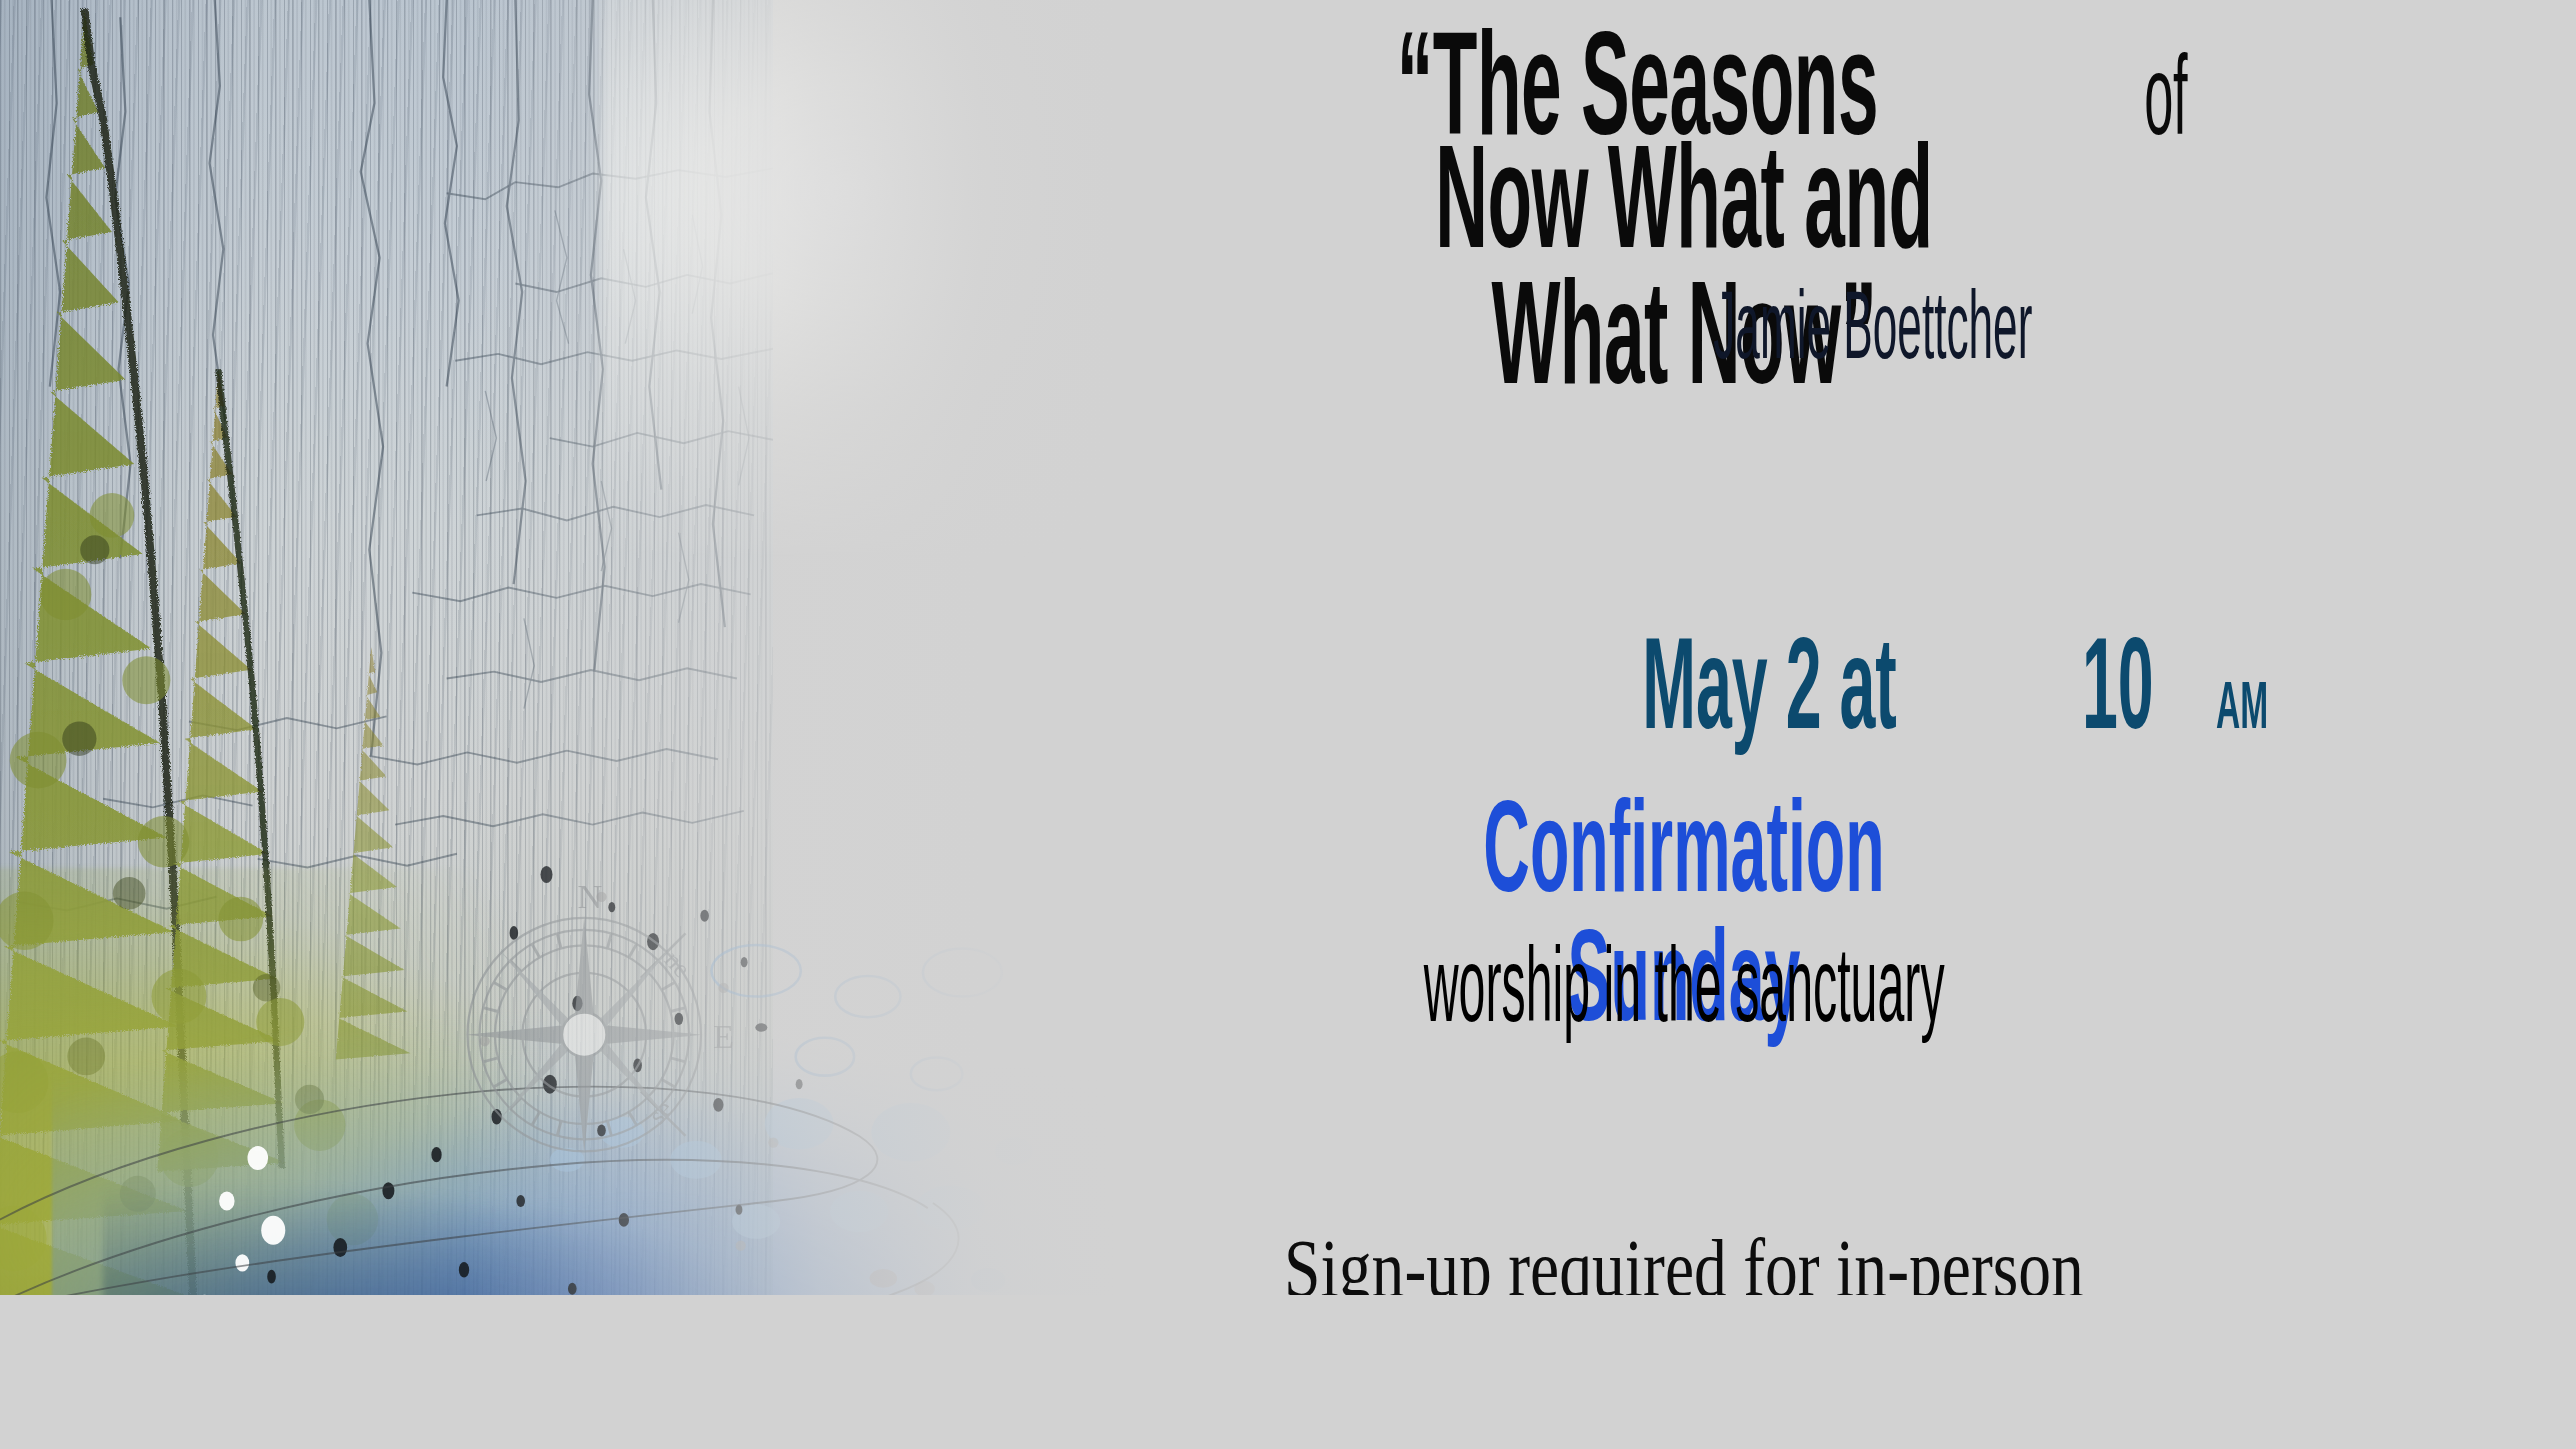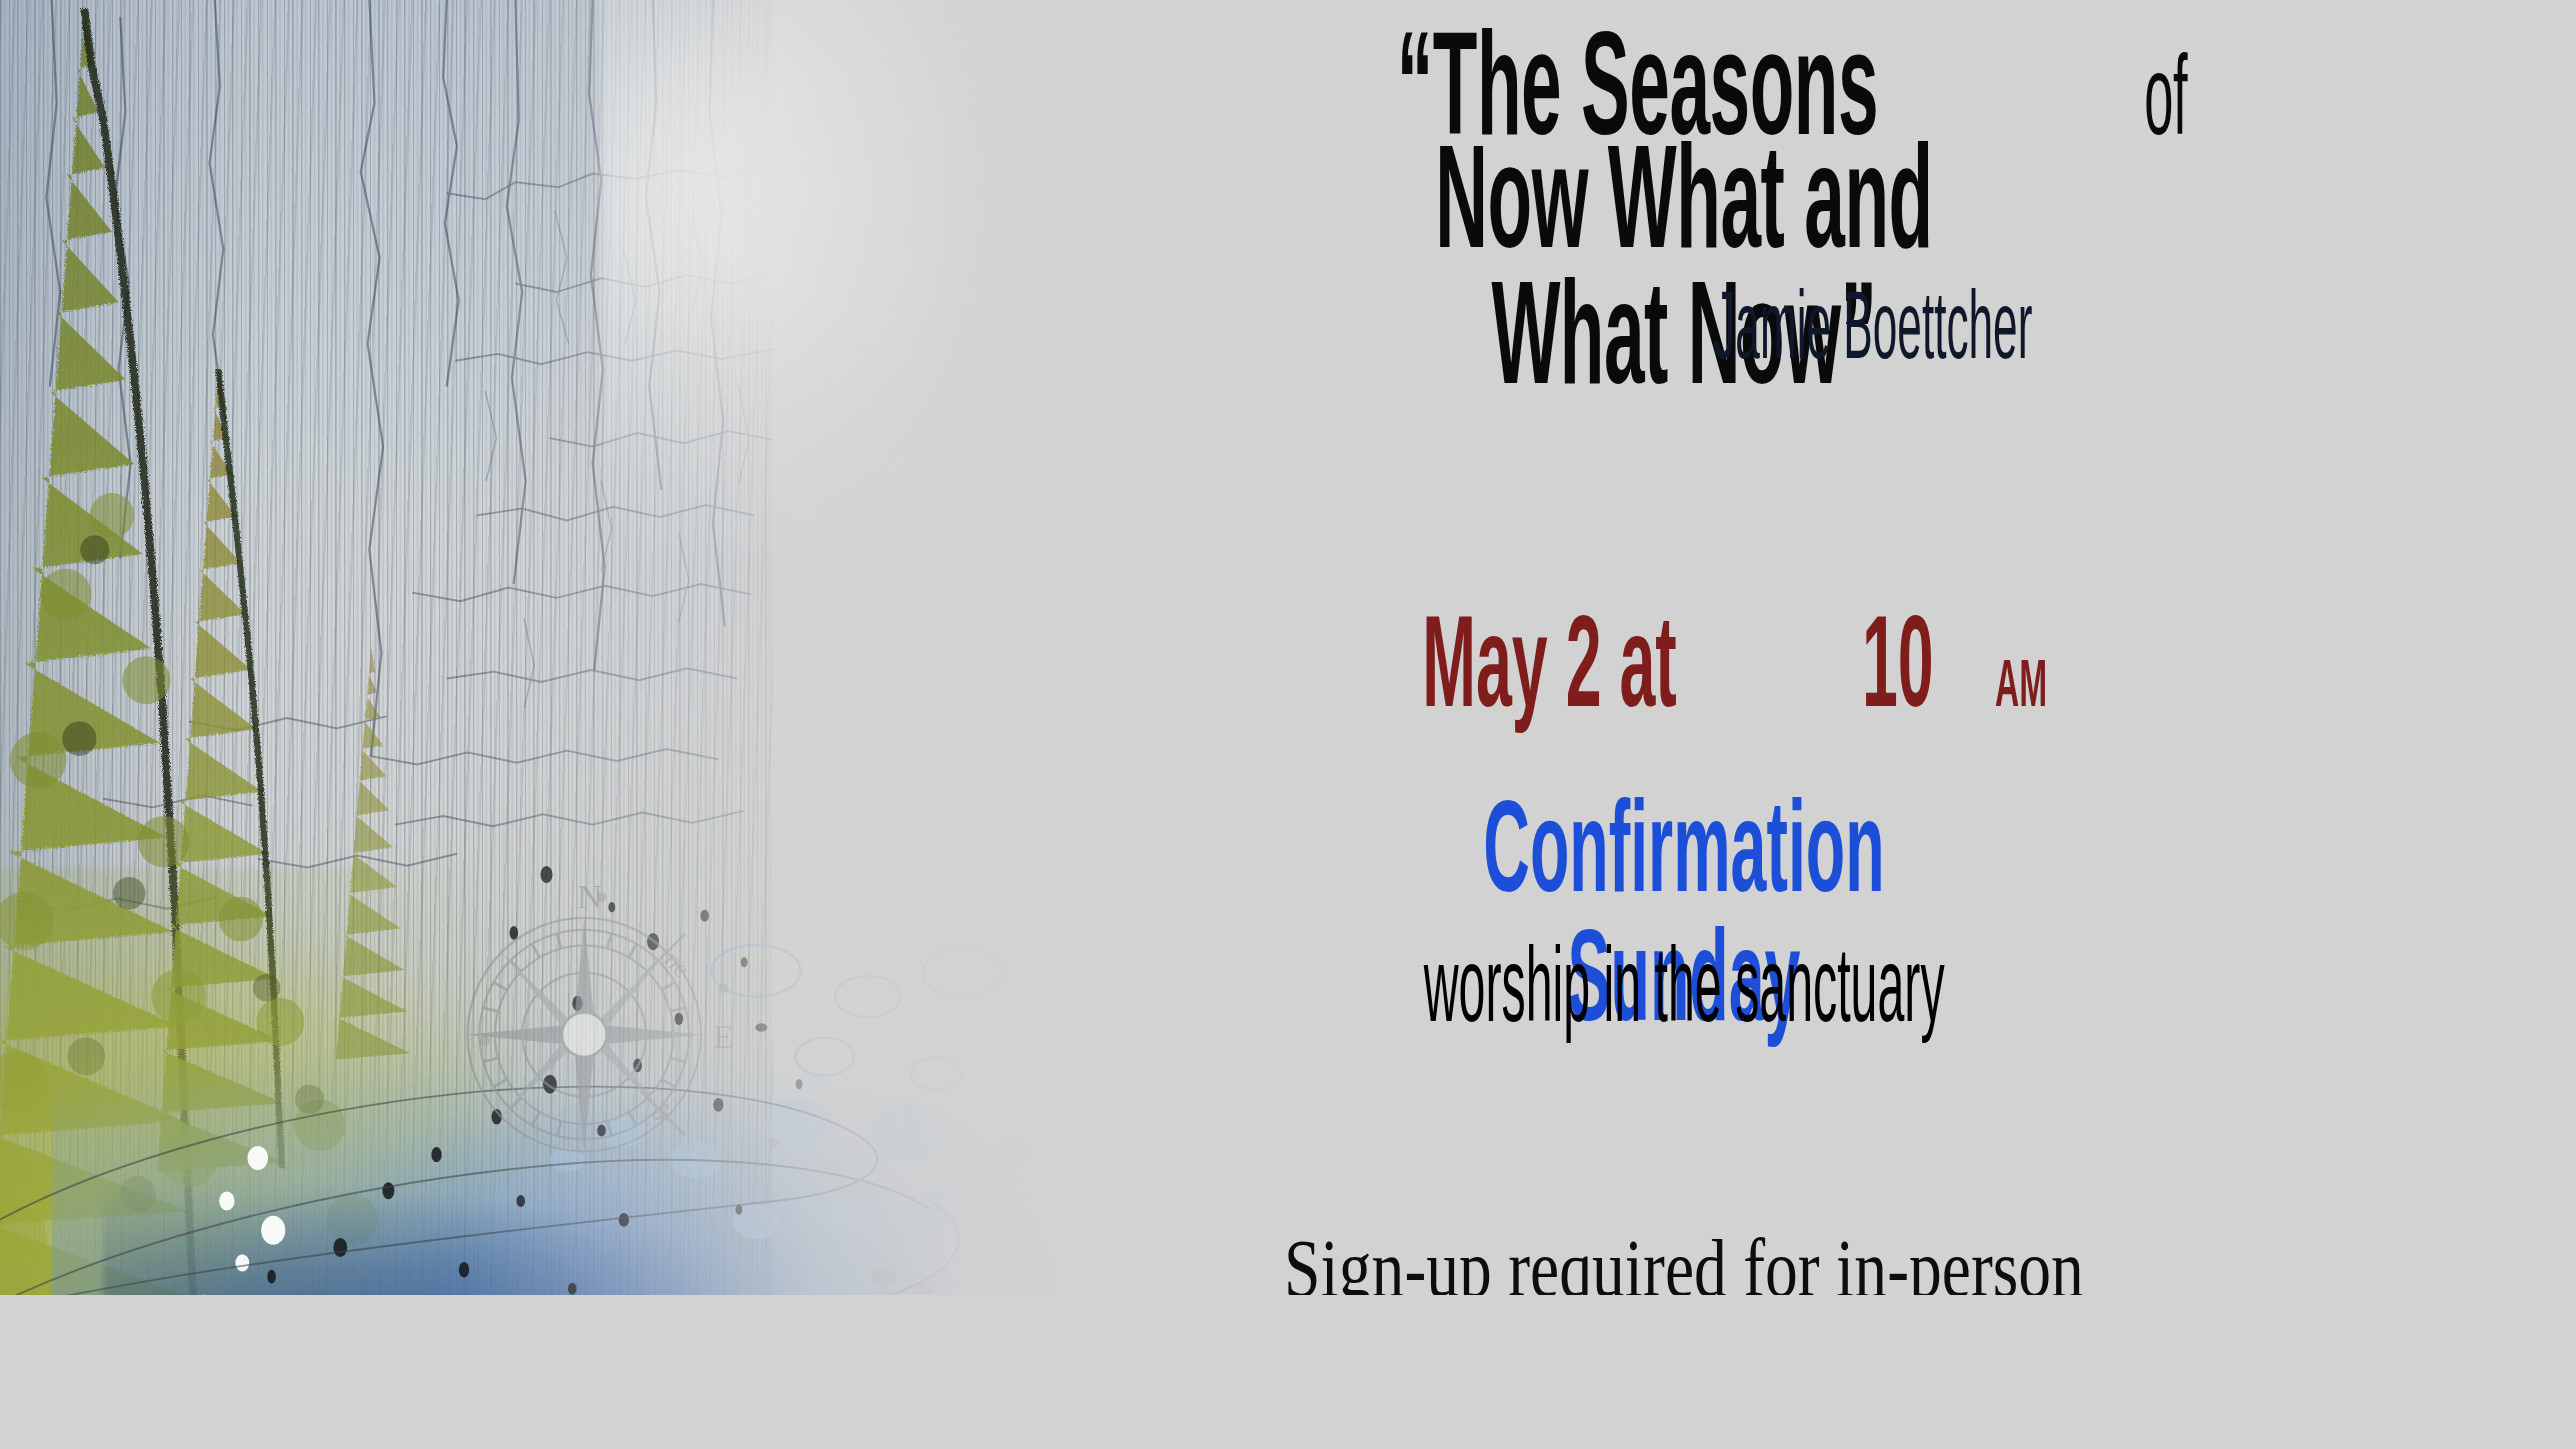--- a/index.html
+++ b/index.html
@@ -131,22 +131,22 @@
 
   #title-line1{left:-34px;top:15.5px;font-size:146px;}
   #title-line2{left:-34px;top:129px;font-size:146px;}
   #speaker{
     position:absolute;left:-34px;top:277px;width:1220px;text-align:right;
     padding-right:74px;box-sizing:border-box;
     font-size:96px;color:#0f172a;font-weight:400;line-height:1;
   }
 
   #date-line{
-    position:absolute;left:-34px;top:597px;width:1220px;text-align:center;
-    font-size:129px;font-weight:bold;color:#7f1d1d;line-height:1;
+    position:absolute;left:-34px;top:619px;width:1220px;text-align:right;
+    font-size:129px;font-weight:bold;color:#0c4a6e;line-height:1;
   }
   #service-line{
     position:absolute;left:-34px;top:782px;width:1220px;text-align:center;
     font-size:129px;font-weight:bold;color:#1d4ed8;line-height:1;
   }
   #venue-line{
     position:absolute;left:-34px;top:932px;width:1220px;text-align:center;
     font-size:105px;font-weight:400;color:#000000;line-height:1;
   }
 

